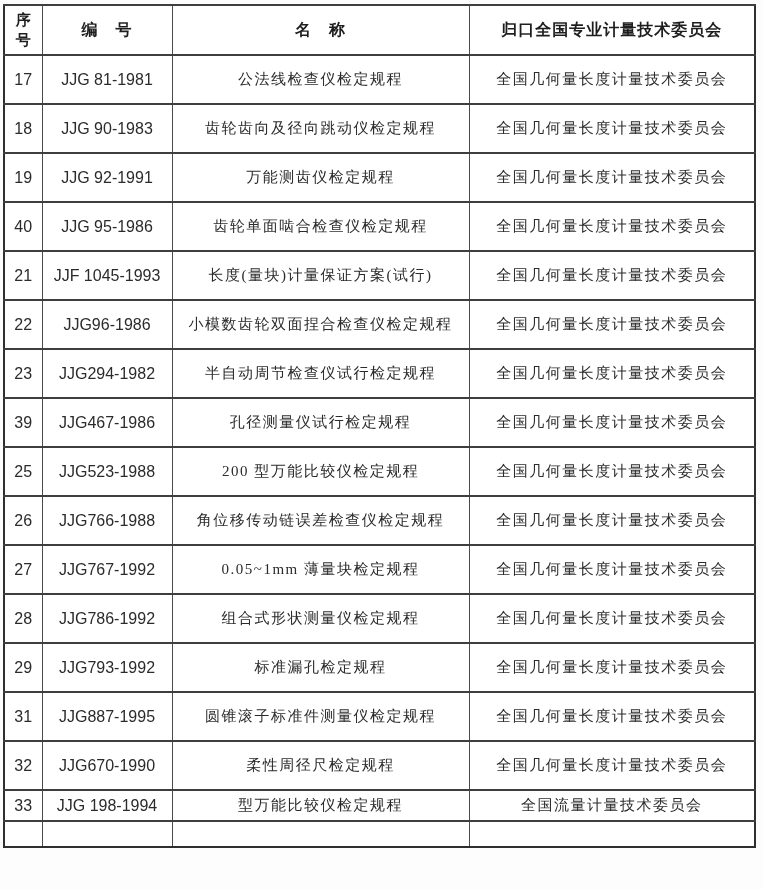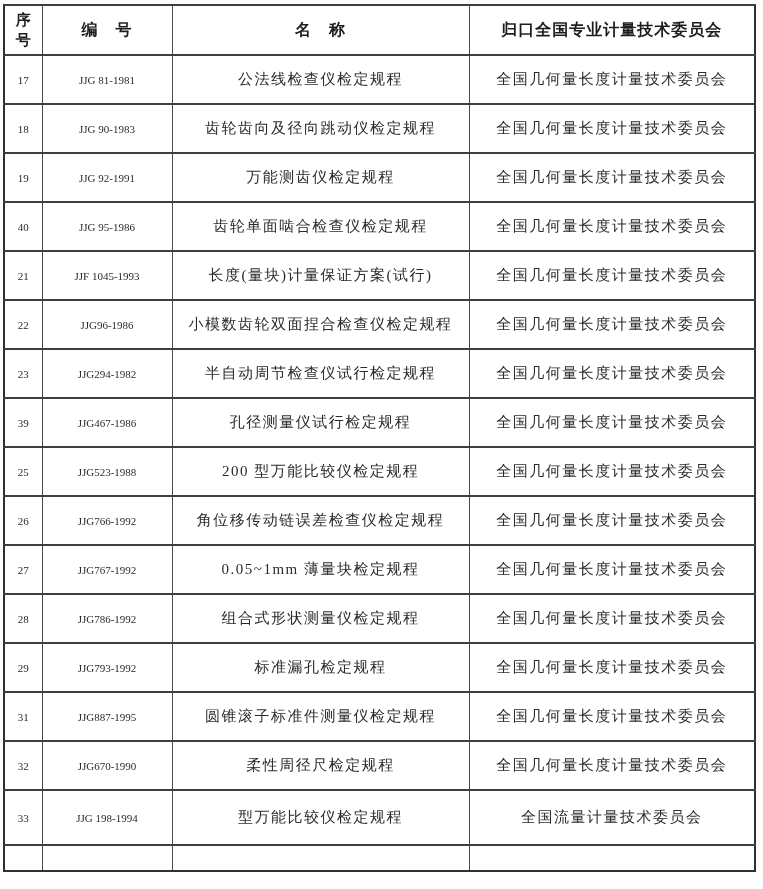--- a/index.html
+++ b/index.html
@@ -47,25 +47,25 @@
     line-height: 1.35;
     letter-spacing: 0;
   }
   .reg-table tbody td {
     height: 49px;
     font-size: 15px;
     letter-spacing: 1.5px;
     color: #2b2b2b;
   }
   .reg-table tbody td.mono {
-    font-family: Liberation Serif, serif;
+    font-family: Liberation Sans, sans-serif;
     letter-spacing: 0;
-    font-size: 11px;
+    font-size: 16px;
   }
-  .reg-table tbody tr:last-child td { height: 55px; }
+  .reg-table tbody tr:last-child td { height: 31px; }
   .reg-table tfoot td {
     height: 26px;
     border-bottom: none;
   }
 </style>
 </head>
 <body>
 
 <div class="page">
   <table class="reg-table">
@@ -134,21 +134,21 @@
     <td>全国几何量长度计量技术委员会</td>
   </tr>
         <tr>
     <td class="mono">25</td>
     <td class="mono">JJG523-1988</td>
     <td>200 型万能比较仪检定规程</td>
     <td>全国几何量长度计量技术委员会</td>
   </tr>
         <tr>
     <td class="mono">26</td>
-    <td class="mono">JJG766-1992</td>
+    <td class="mono">JJG766-1988</td>
     <td>角位移传动链误差检查仪检定规程</td>
     <td>全国几何量长度计量技术委员会</td>
   </tr>
         <tr>
     <td class="mono">27</td>
     <td class="mono">JJG767-1992</td>
     <td>0.05~1mm 薄量块检定规程</td>
     <td>全国几何量长度计量技术委员会</td>
   </tr>
         <tr>

